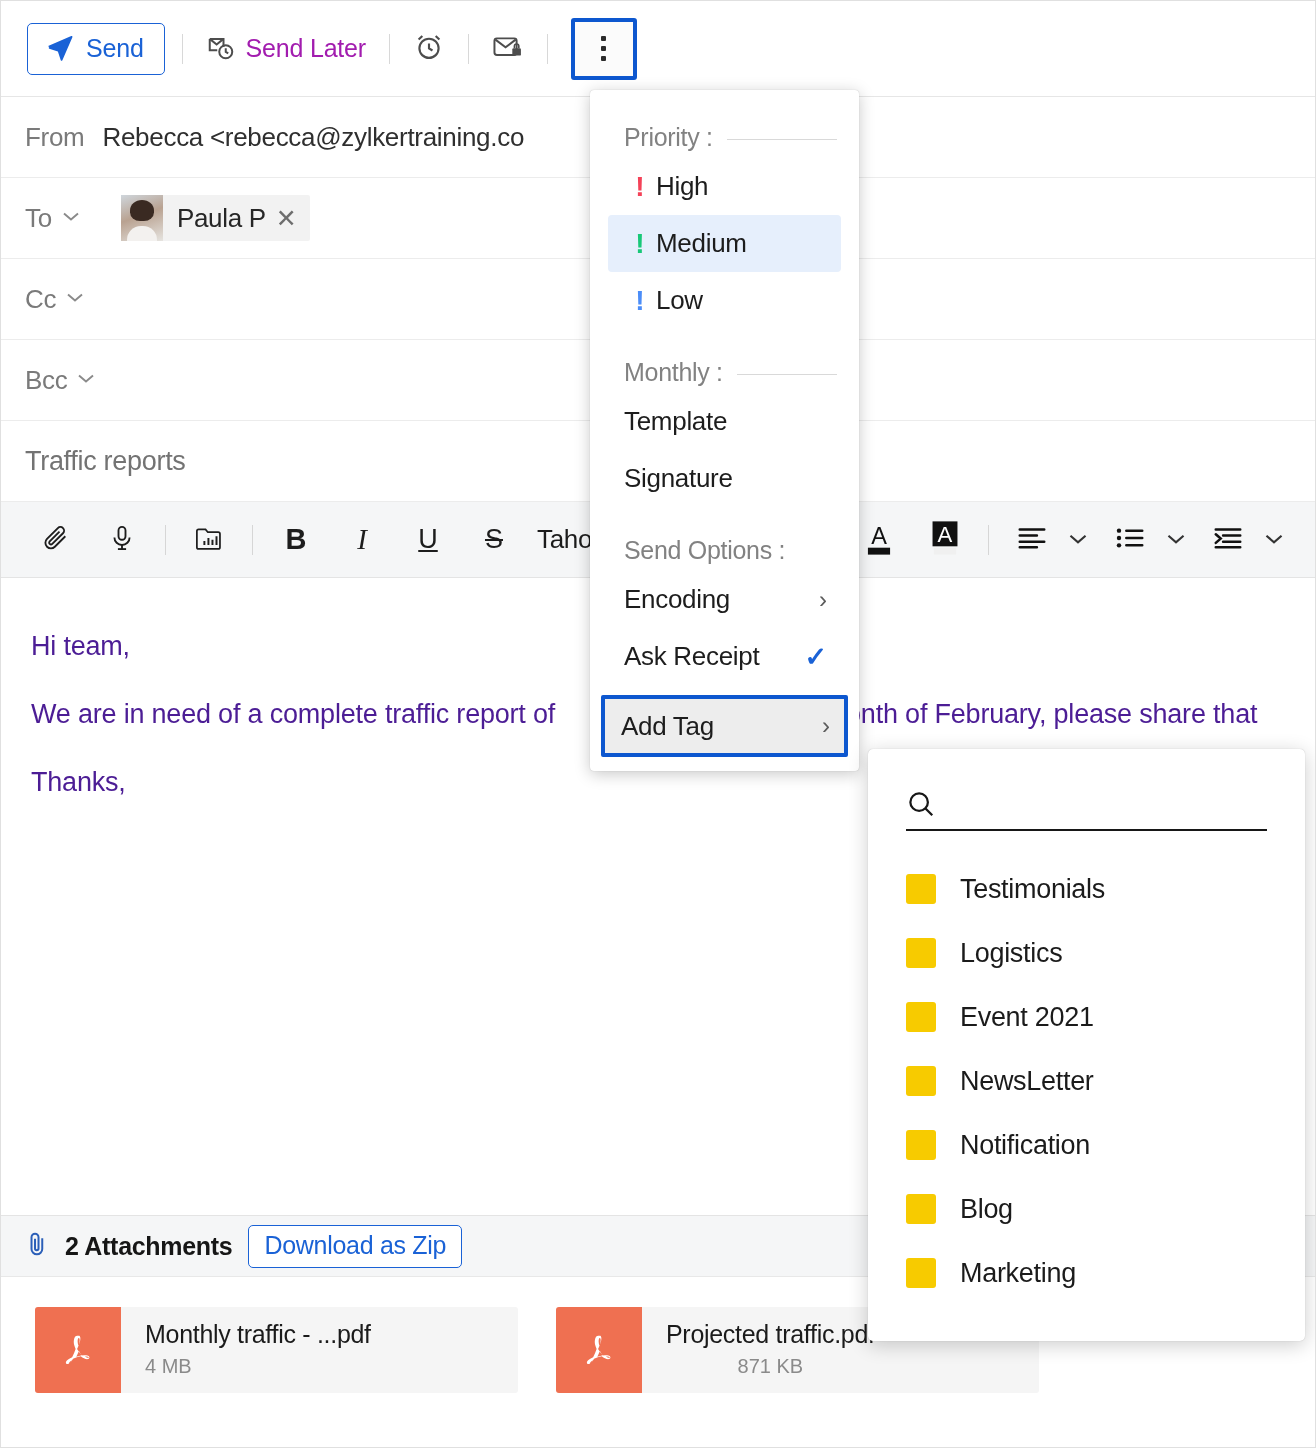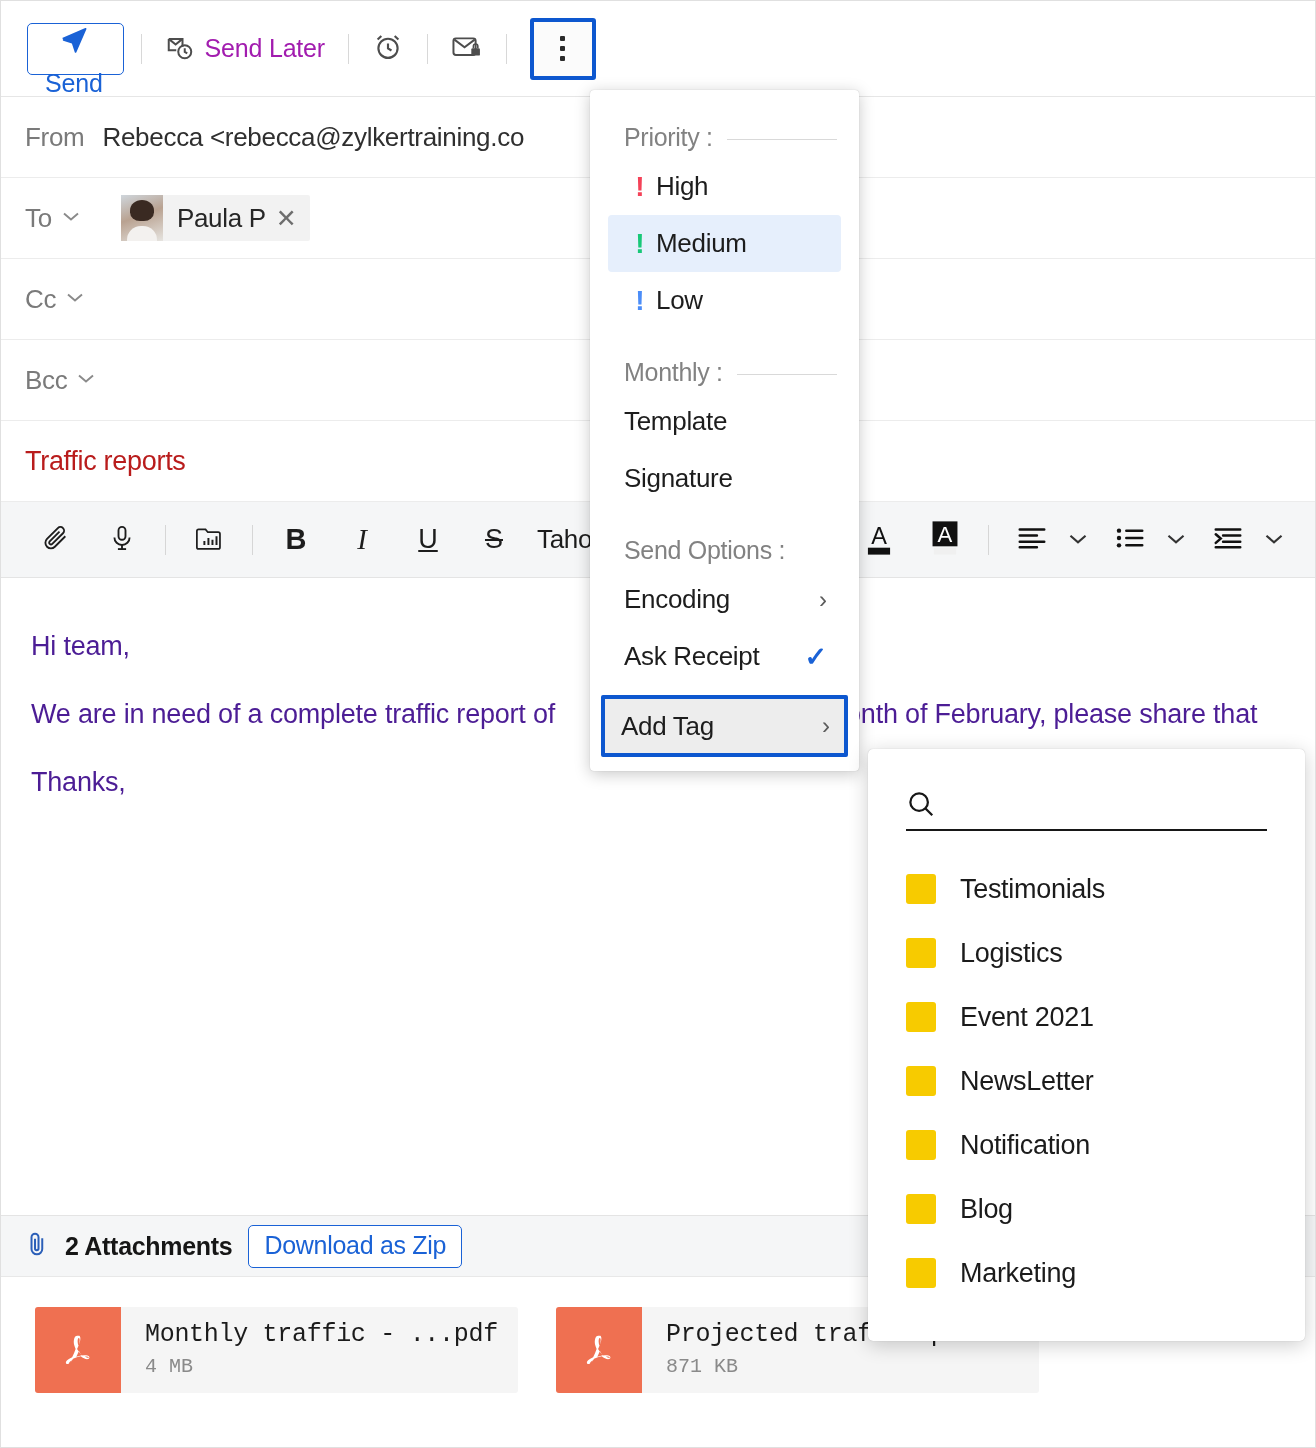--- a/index.html
+++ b/index.html
@@ -35,21 +35,20 @@
   .send-btn {
     display: flex;
     align-items: center;
     gap: 11px;
     height: 52px;
     padding: 0 20px 0 17px;
     border: 1.6px solid #1a62d6;
     border-radius: 5px;
     background: #ffffff;
     cursor: pointer;
-    flex-direction: column;
   }
   .send-btn .label {
     font-size: 25px;
     color: #1a62d6;
     letter-spacing: -0.2px;
   }
 
   .vdiv {
     width: 1px;
     height: 30px;
@@ -149,21 +148,21 @@
   .chip-name { font-size: 26px; color: #262626; padding: 0 10px 0 14px; letter-spacing: -0.3px; }
   .chip-x { font-size: 25px; color: #6e6e6e; padding-right: 13px; cursor: pointer; }
 
   .subject-field {
     height: 81px;
     display: flex;
     align-items: center;
     padding-left: 24px;
     border-bottom: 1px solid #ececec;
   }
-  .subject-text { font-size: 27px; color: #b91c1c; letter-spacing: -0.3px; }
+  .subject-text { font-size: 27px; color: #737373; letter-spacing: -0.3px; }
 
   
   .format-bar {
     height: 76px;
     background: #f5f6f7;
     border-bottom: 1px solid #e4e4e4;
     display: flex;
     align-items: center;
     padding: 0 22px;
     position: relative;
@@ -237,21 +236,21 @@
     border-radius: 3px;
     cursor: pointer;
     overflow: hidden;
   }
   .att-icon {
     width: 86px; height: 86px;
     background: #ef7051;
     display: flex; align-items: center; justify-content: center;
     flex: none;
   }
-  .att-meta { padding: 13px 0 0 24px; overflow: hidden; font-family: Liberation Mono, monospace; }
+  .att-meta { padding: 13px 0 0 24px; overflow: hidden; }
   .att-name { font-size: 25px; color: #1b1b1b; letter-spacing: -0.3px; white-space: nowrap; }
   .att-size { font-size: 20px; color: #8a8a8a; margin-top: 6px; }
 
   
   .menu {
     position: absolute;
     left: 589px;
     top: 89px;
     width: 269px;
     background: #ffffff;
@@ -598,21 +597,21 @@
     </div>
 
     <div class="att-card">
       <span class="att-icon">
         <svg width="44" height="44" viewBox="0 0 24 24" fill="#ffffff">
           <path d="M12.5 4.2c.8 0 1 1.4.6 3-.3 1.3-.9 2.8-1.6 4.2.9 1.6 2 2.9 3 3.6 1.4-.2 2.8-.1 3.4.4.7.6.2 1.6-.9 1.6-1.1 0-2.4-.7-3.5-1.6-1.4.3-2.9.8-4.2 1.4-1 1.7-2.1 2.9-3 2.9-.8 0-1.2-.8-.7-1.6.5-.8 1.7-1.6 3.2-2.2.7-1.4 1.4-3 1.9-4.5-.6-1.3-1-2.6-1-3.6 0-1.8.5-3.6 1.8-3.6zm-.1 1.2c-.4 0-.6.9-.6 2 0 .7.2 1.6.5 2.4.3-1 .5-2 .6-2.8.1-1-.1-1.6-.5-1.6zm.1 7.2c-.4 1-.9 2.1-1.4 3.1 1-.4 2-.7 3-.9-.6-.6-1.2-1.4-1.6-2.2zm5 3.2c-.3-.2-1-.3-1.8-.2.7.5 1.4.8 1.9.8.4 0 .4-.3-.1-.6zM7.6 18.4c-.5.5-.7.9-.5.9.3 0 .9-.6 1.6-1.7-.5.3-.9.6-1.1.8z"></path>
         </svg>
       </span>
       <span class="att-meta">
         <span class="att-name" style="display:block;">Projected traffic.pdf</span>
-        <span class="att-size" style="display:block;">871 KB</span>
+        <span class="att-size" style="display:block;text-align:center;">871 KB</span>
       </span>
     </div>
   </div>
 
   <div class="menu">
 
     <div class="menu-section">
       <span class="sec-label">Priority :</span>
       <span class="sec-rule"></span>
     </div>

